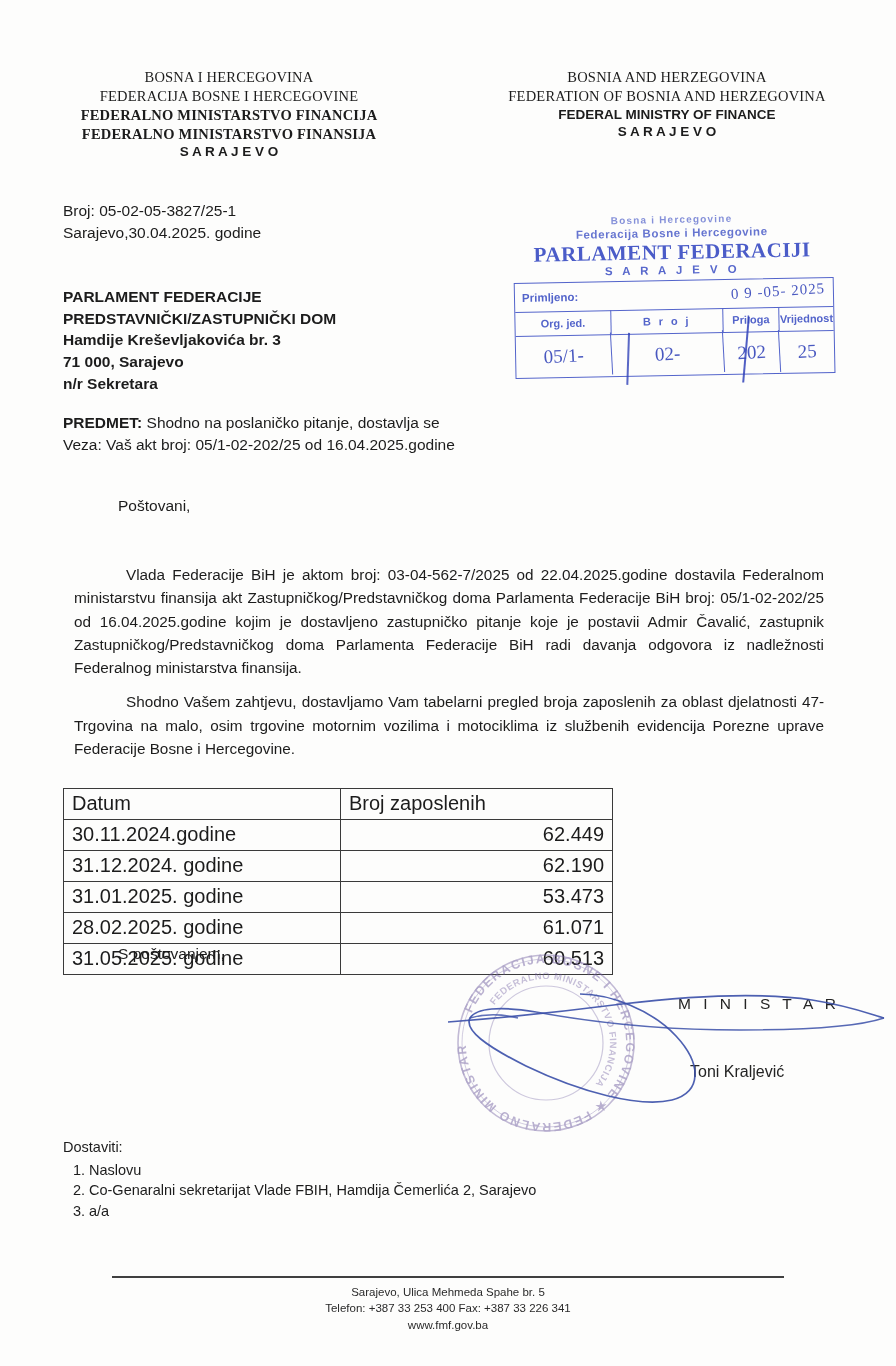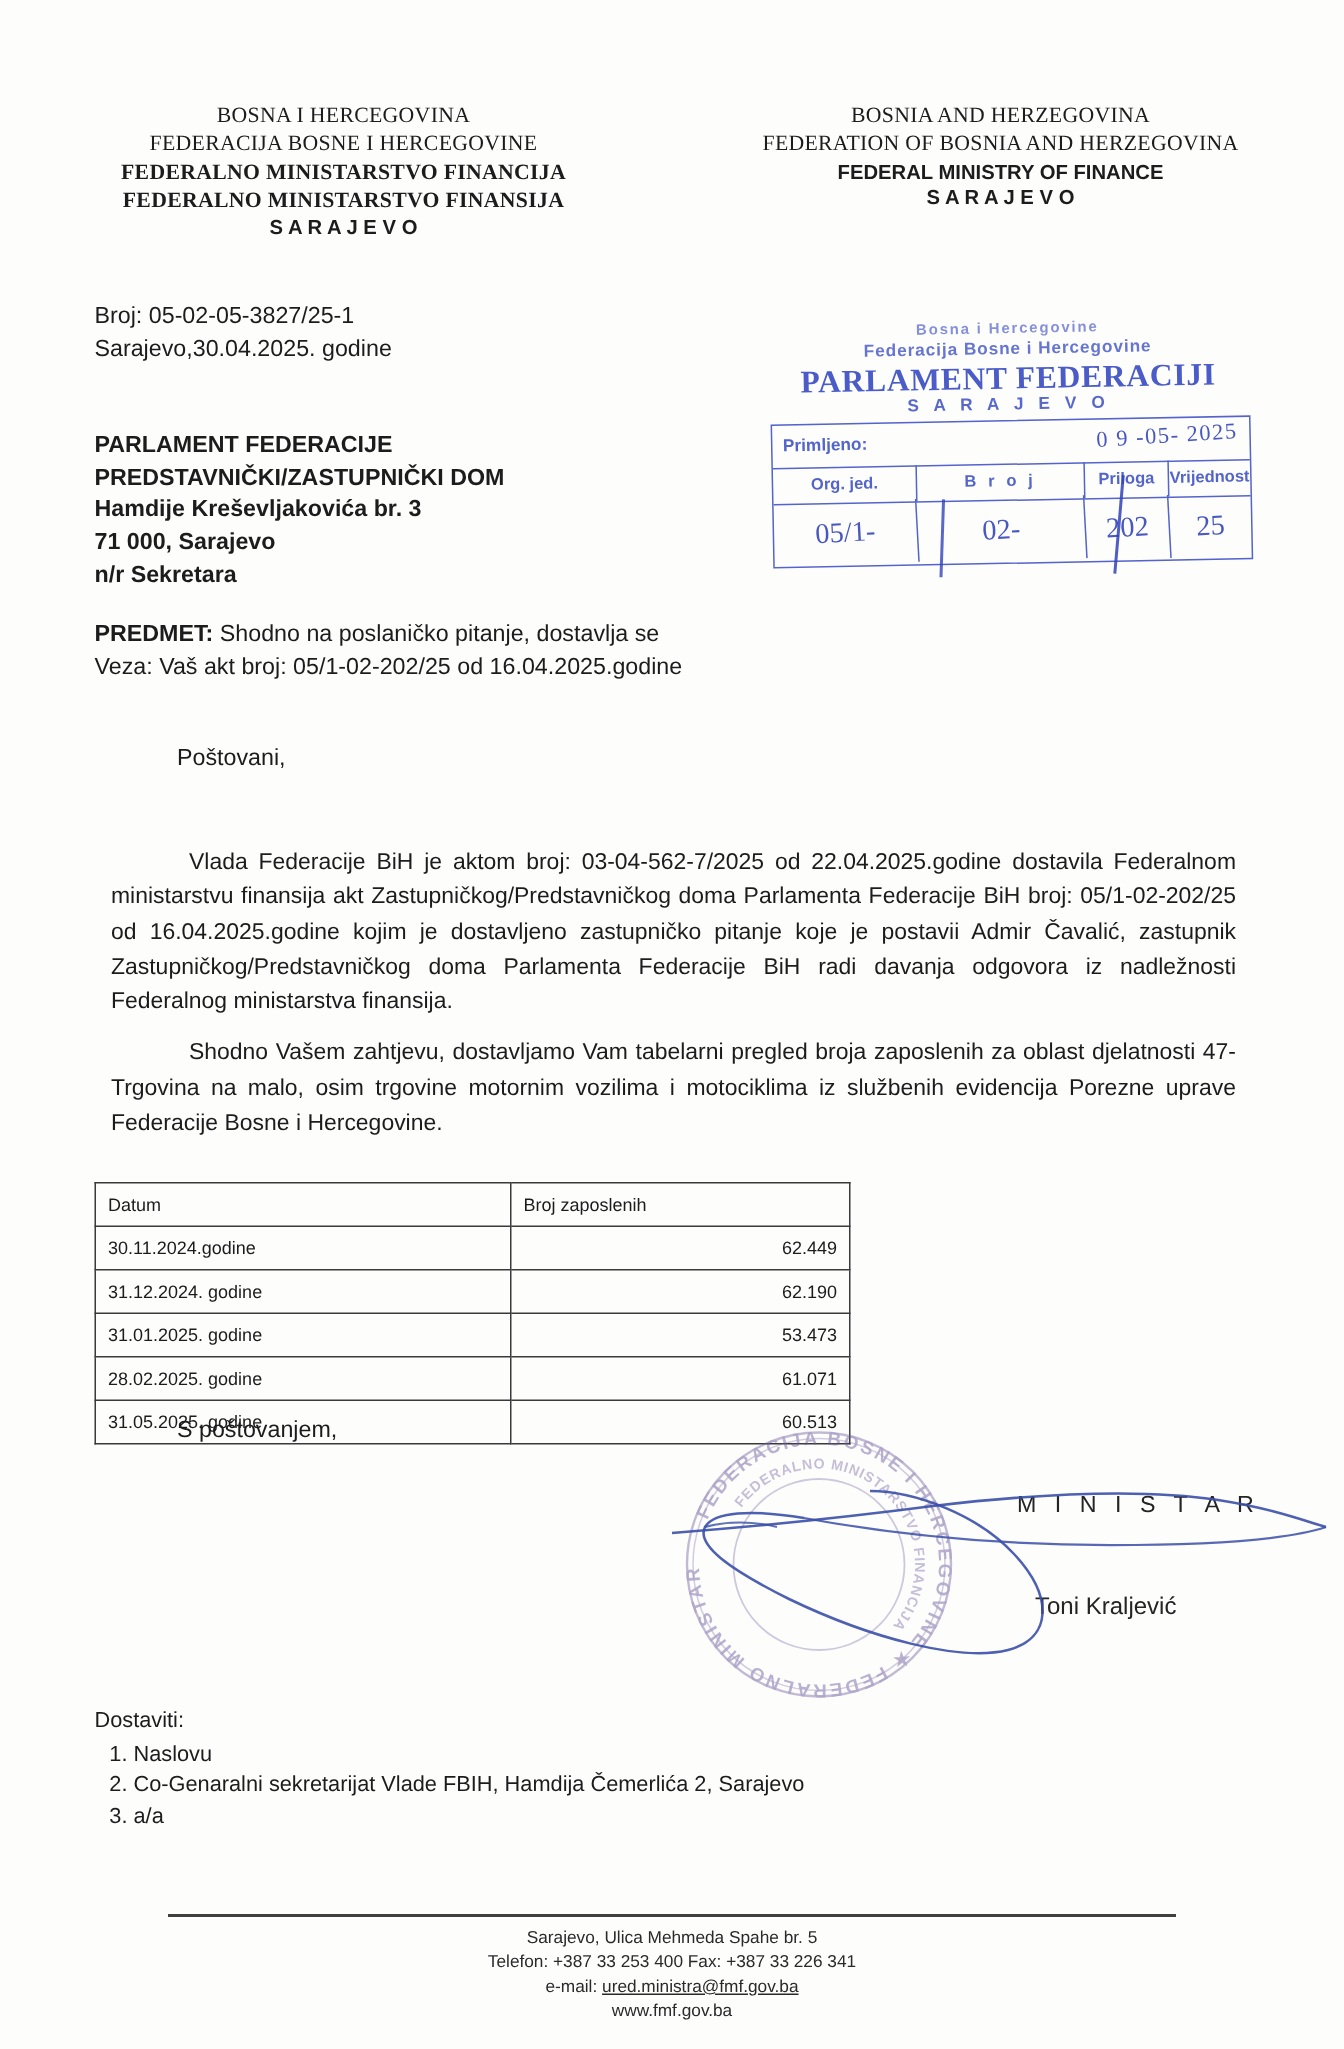--- a/index.html
+++ b/index.html
@@ -235,23 +235,23 @@
   .body p {
     margin: 11px;
     text-indent: 52px;
   }
 
   
   .datatable {
     position: absolute;
     top: 788px;
     left: 63px;
-    width: 504px;
+    width: 550px;
     border-collapse: collapse;
-    font-size: 12px;
+    font-size: 20px;
   }
   .datatable td, .datatable th {
     border: 1.1px solid #3a3a3a;
     padding: 3px 8px 4px 8px;
     font-weight: normal;
     text-align: left;
     height: 21px;
   }
   .datatable .num {
     text-align: right;
@@ -507,19 +507,16 @@
         <span class="idx">3.</span>
         <span>a/a</span>
       </li>
     </ol>
   </div>
 
   <div class="footer-rule"></div>
   <div class="footer">
     <div>Sarajevo, Ulica Mehmeda Spahe br. 5</div>
     <div>Telefon: +387 33 253 400  Fax: +387 33 226 341</div>
-    <div>
-      <span>e-mail: </span><span class="u">ured.ministra@fmf.gov.ba</span>
-    </div>
     <div>www.fmf.gov.ba</div>
   </div>
 
 </div>
 
 </body></html>

